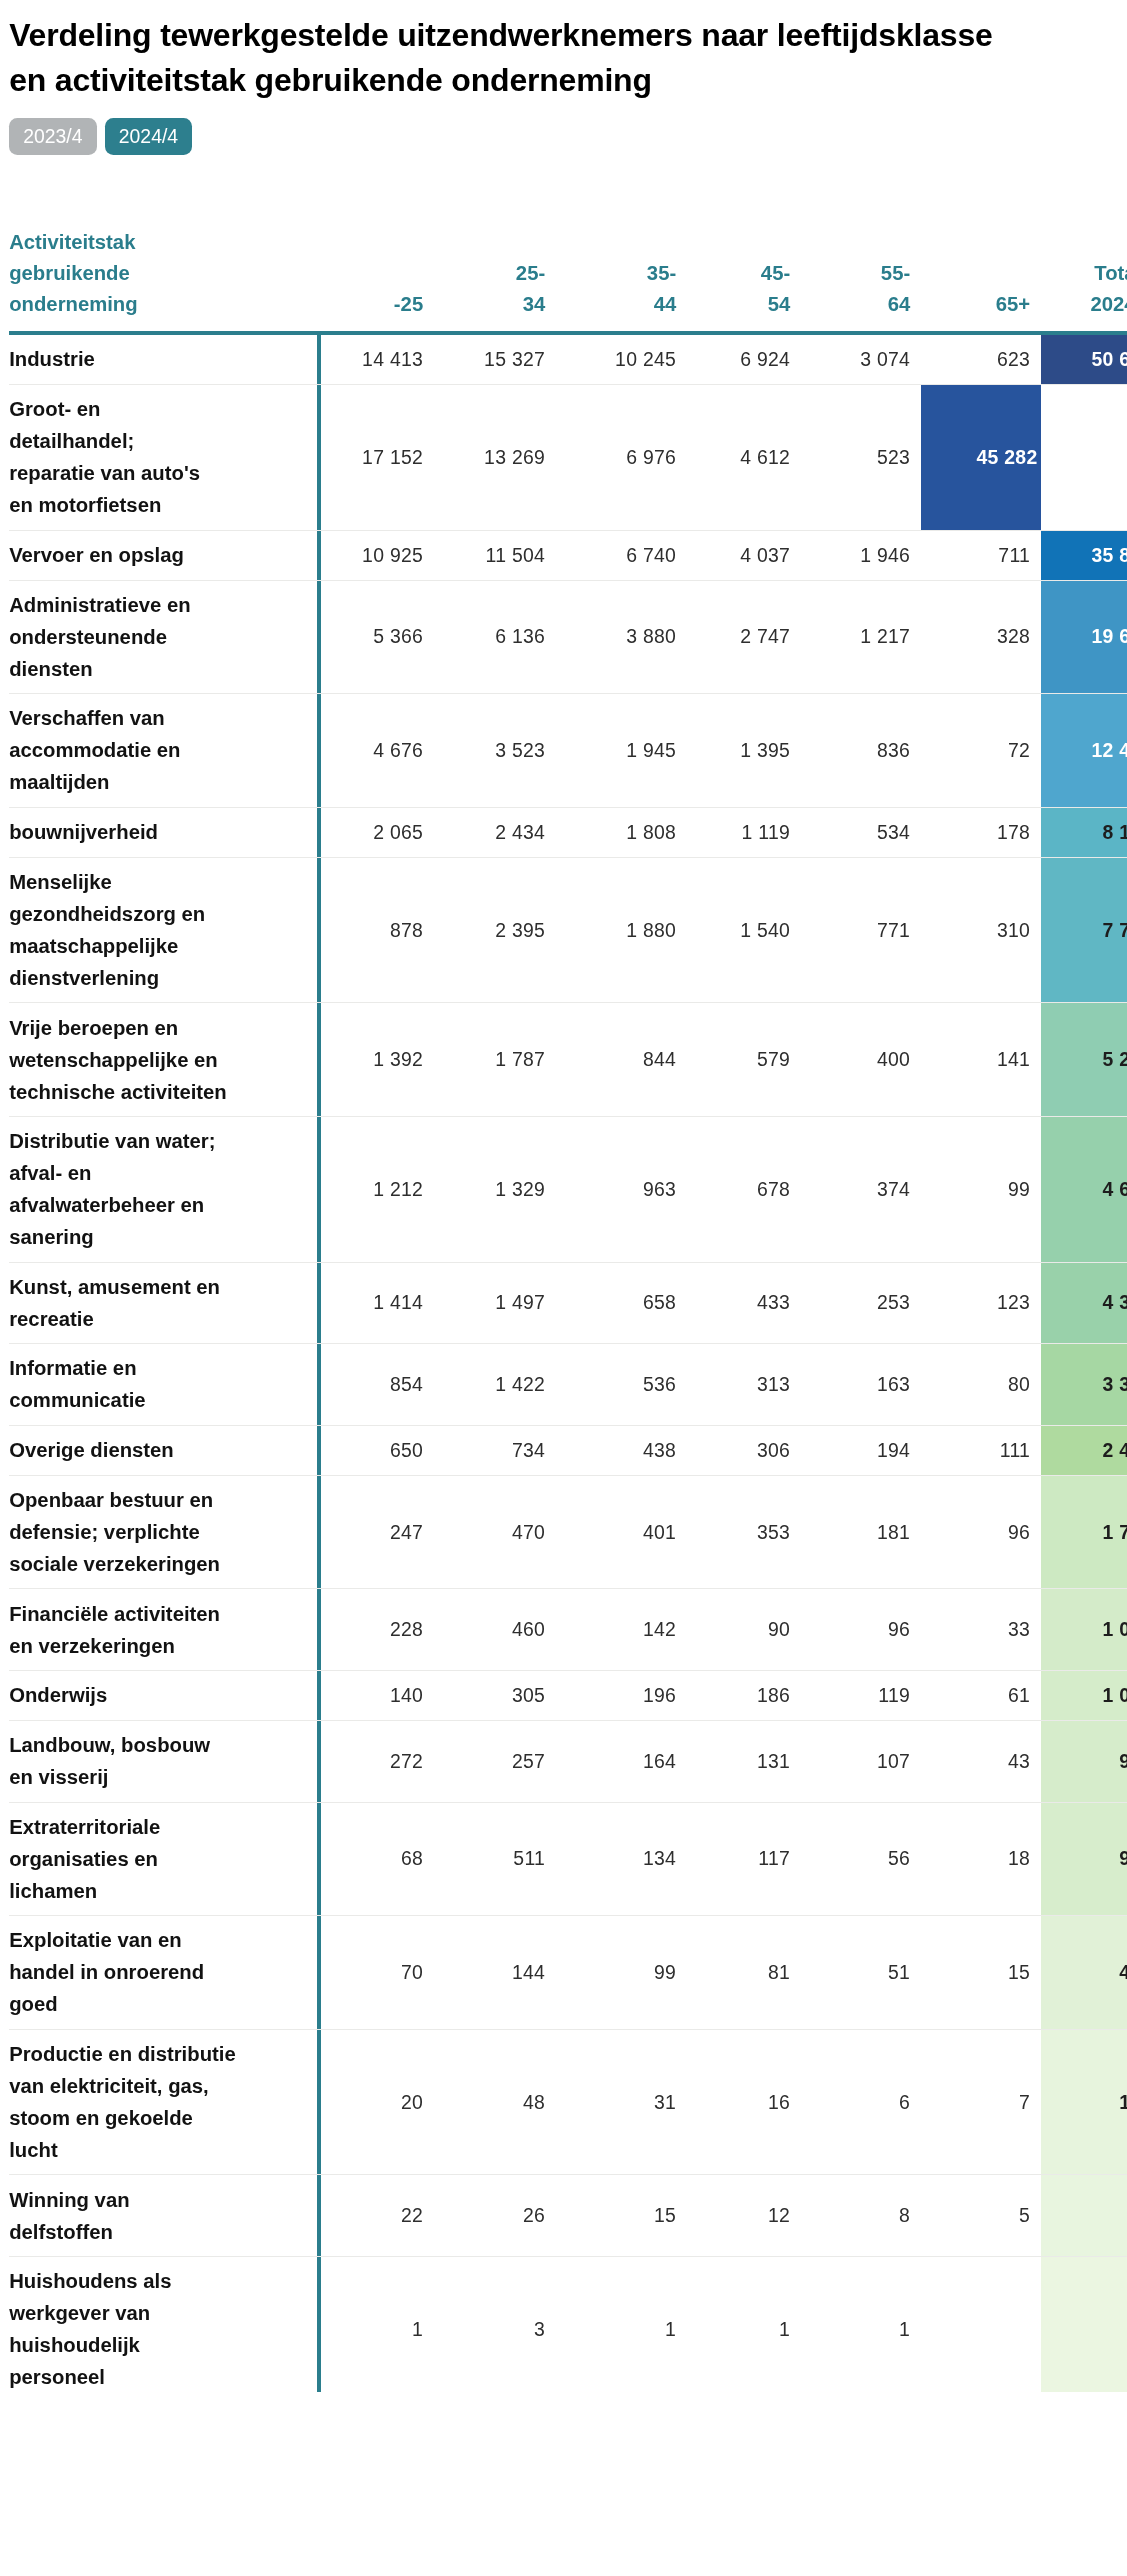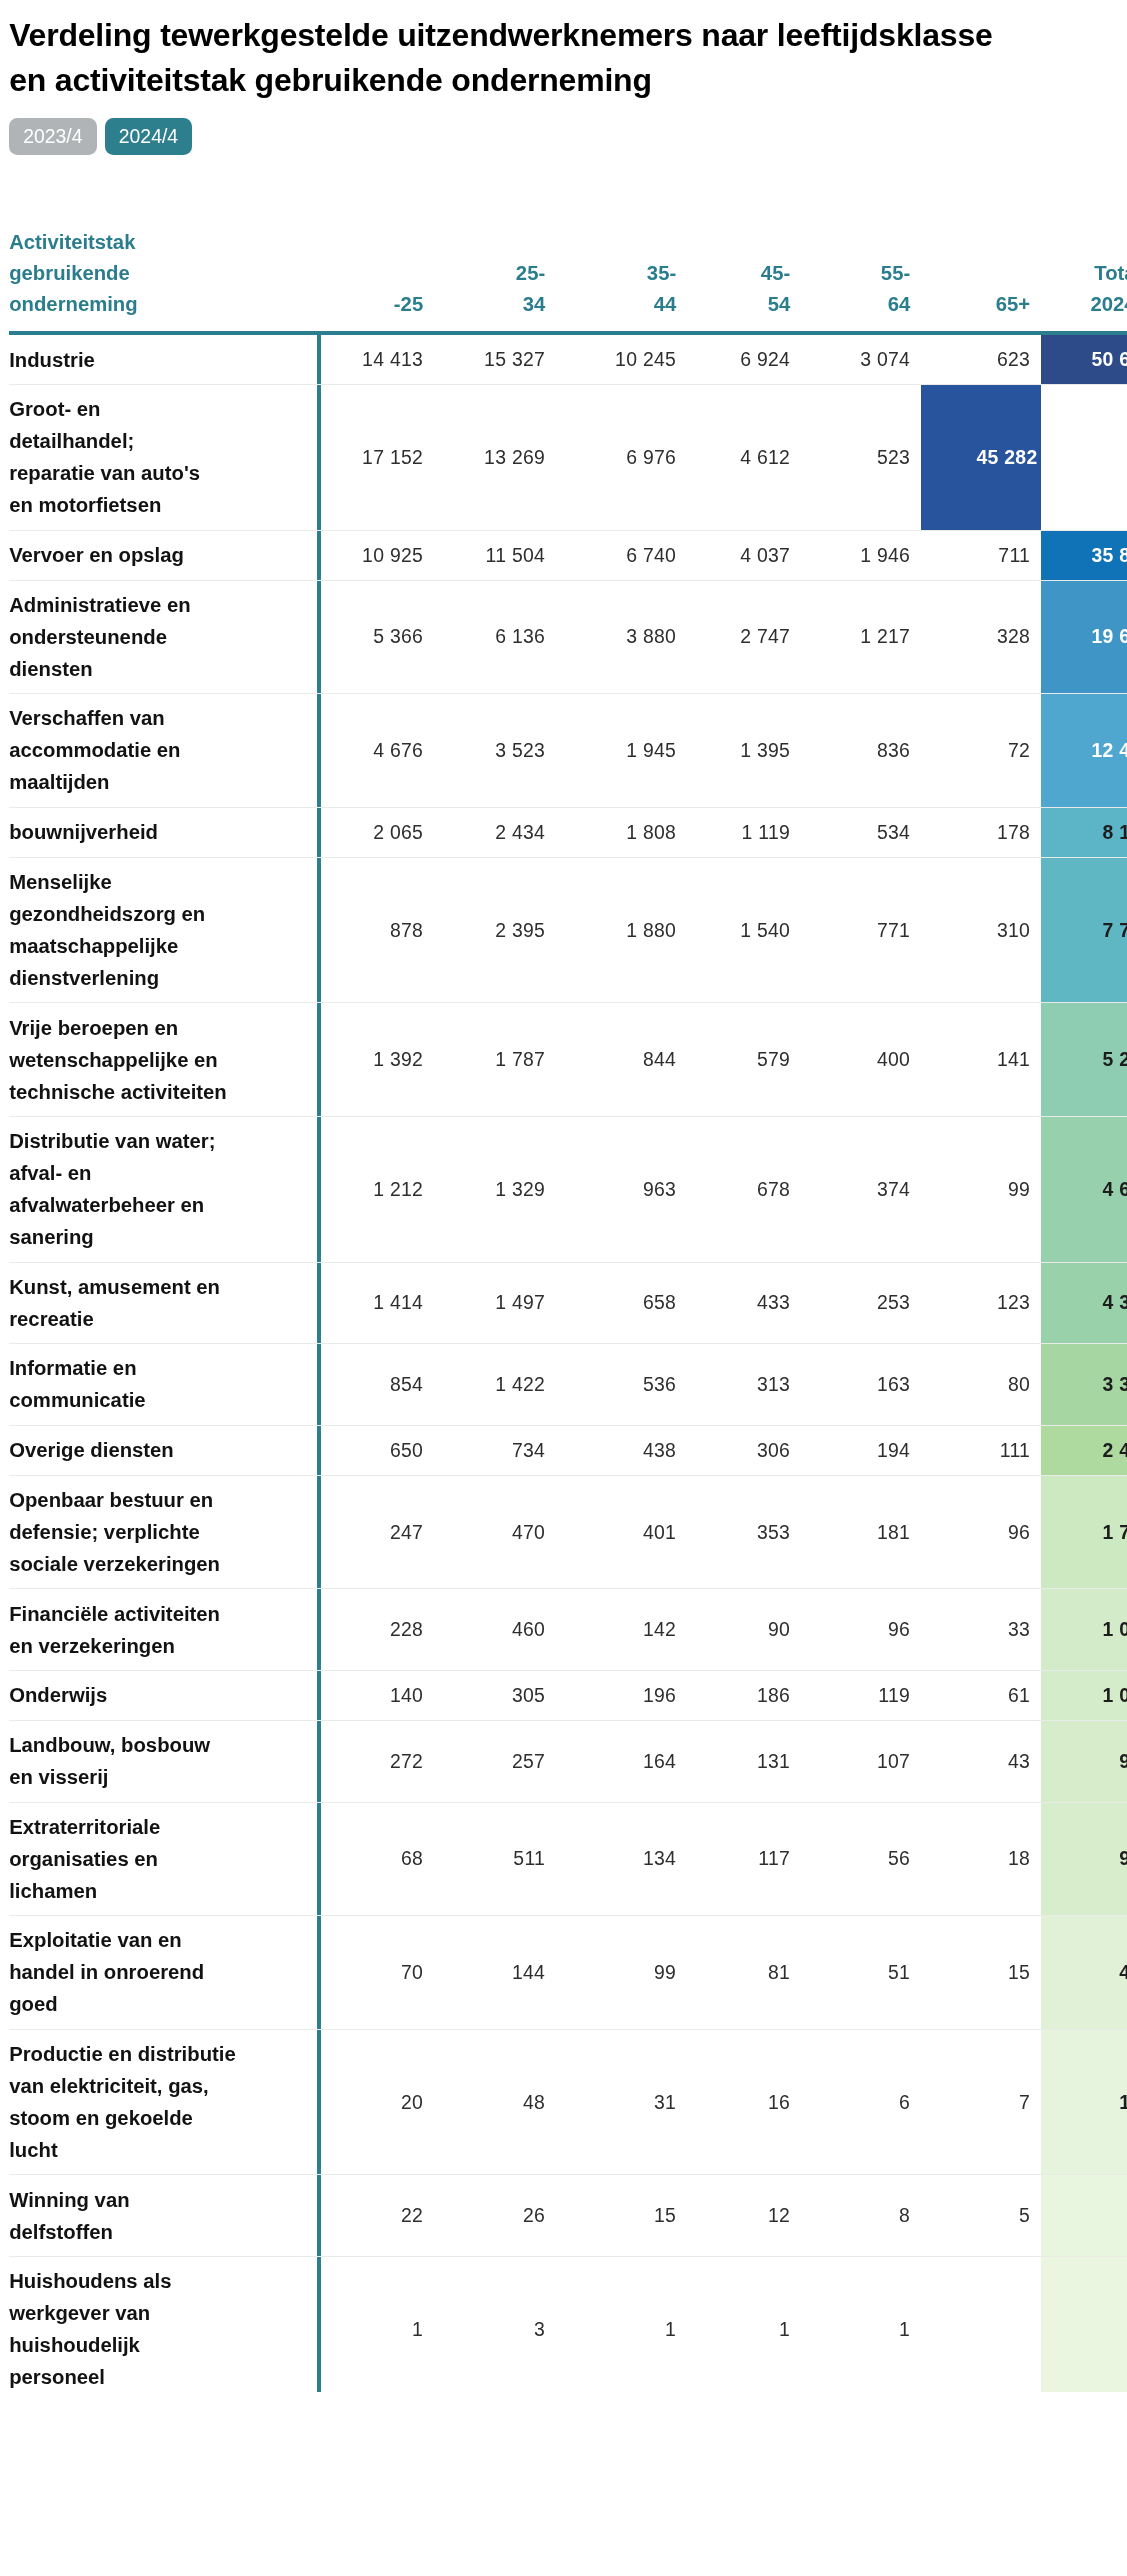--- a/index.html
+++ b/index.html
@@ -24,21 +24,21 @@
   .th-first{color:#2A7D8C;font-weight:700;font-size:20.3px;line-height:31px;align-self:end;}
   .th-first span{display:block;}
   .th-col{color:#2A7D8C;font-weight:700;font-size:20.3px;line-height:31px;text-align:right;
           padding-right:11px;align-self:end;}
   .th-col span{display:block;}
   .th-col.total{padding-right:3.7px;}
 
   .row{border-top:0;}
   .row + .row{border-top:0.9px solid #EAEAE8;}
   .cell-label{padding:8.3px 18.5px 8.3px 0;font-size:20.3px;font-weight:600;line-height:32px;color:#121212;
-              border-right:4.6px solid #2B7E8D;display:flex;flex-direction:column;justify-content:center;}
+              border-right:4.6px solid #2B7E8D;display:flex;flex-direction:column;justify-content:flex-start;}
   .cell-label span{display:block;}
   .cell-value{display:flex;align-items:center;justify-content:flex-end;padding:8.3px 11px 8.3px 0;
               font-size:19.4px;color:#2E2E2E;letter-spacing:0.3px;min-height:49px;}
   .cell-total{display:flex;align-items:center;justify-content:flex-end;padding:8.3px 3.7px 8.3px 0;
               font-size:19.4px;font-weight:700;letter-spacing:0.3px;}
   .row.muted .cell-label,.row.muted .cell-value{color:#9B9B9B;}
 
   .source{position:absolute;left:9.2px;top:2528px;font-size:17.6px;color:#8F8F8F;}
   .logo{position:absolute;left:1048px;top:2502px;}
 </style>

